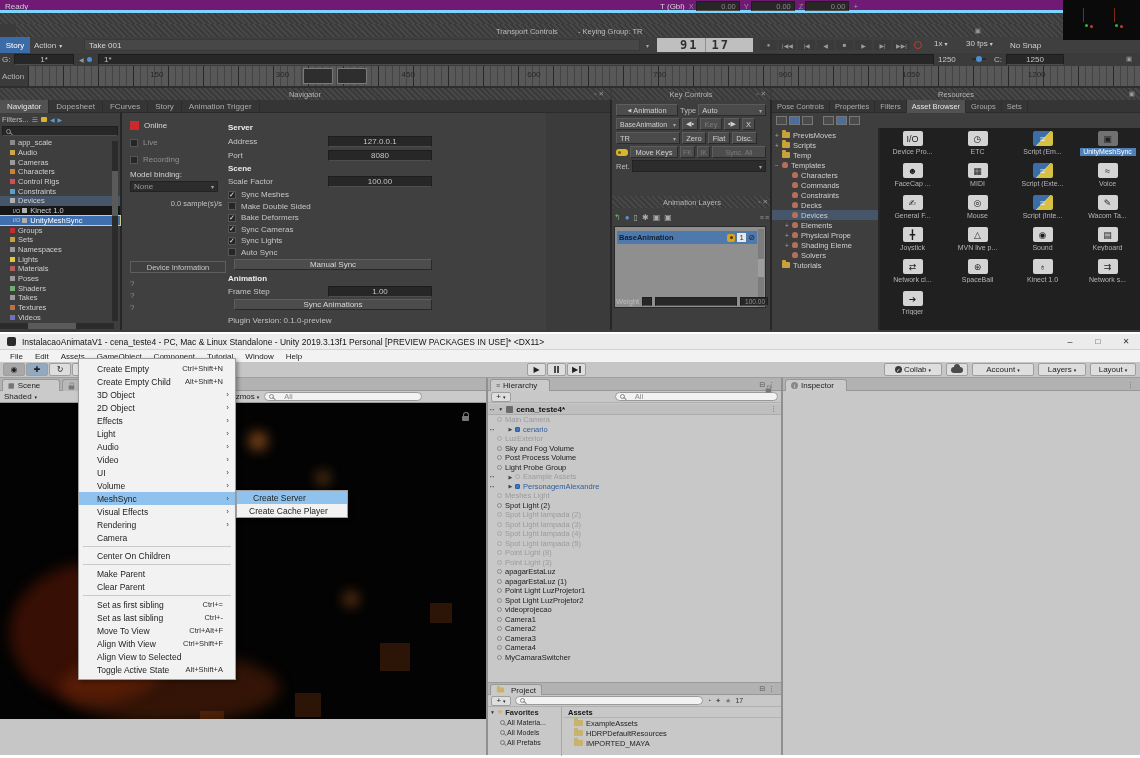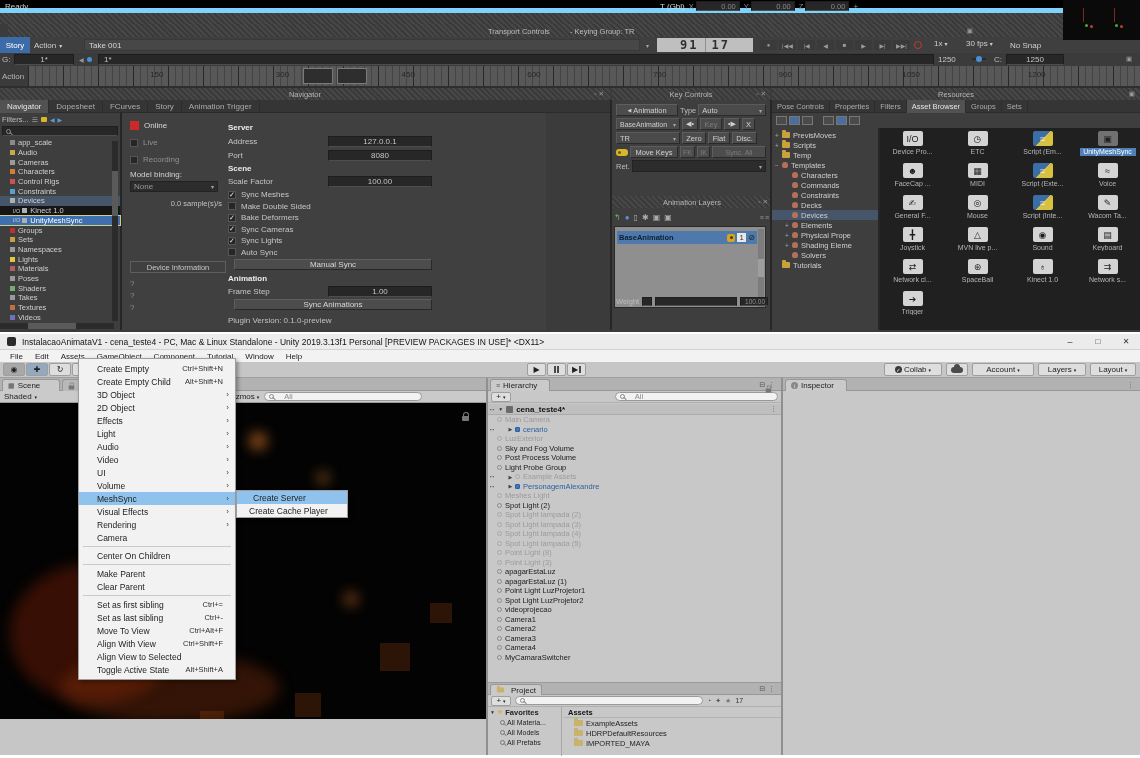--- a/index.html
+++ b/index.html
@@ -91,21 +91,21 @@
 .ffold::before{content:"";position:absolute;top:-2px;left:0;width:4px;height:2px;background:#c9b26b}
 .prow{height:10px;display:flex;align-items:center;font-size:7.5px;color:#222;white-space:nowrap}
 </style>
 </head>
 <body>
 
 <div id="app">
 
   <div id="mb">
 
-    <div class="a" style="left:0;top:0;width:1124px;height:13px;background:#000000;border-bottom:5px solid #7dd3fc">
+    <div class="a" style="left:0;top:0;width:1124px;height:13px;background:#701a75;border-bottom:3px solid #7dd3fc">
       <span class="a t8" style="left:5px;top:2px;color:#cfcfcf">Ready</span>
       <div class="a fx" style="left:660px;top:1px;gap:4px">
         <span class="t8" style="color:#d8d8d8">T (Gbl)</span>
         <div class="fx" style="gap:4px">
 
         <div class="fx" style="gap:2px">
             <span class="t75 dim">X</span>
             <span class="inset t75" style="width:44px;height:10px;display:inline-flex;align-items:center;justify-content:flex-end;padding-right:3px;color:#8a8a8a">0.00</span>
           </div>
             <div class="fx" style="gap:2px">
@@ -115,21 +115,21 @@
             <div class="fx" style="gap:2px">
             <span class="t75 dim">Z</span>
             <span class="inset t75" style="width:44px;height:10px;display:inline-flex;align-items:center;justify-content:flex-end;padding-right:3px;color:#8a8a8a">0.00</span>
           </div>
           </div>
         <span class="t8" style="color:#9a9a9a">+</span>
       </div>
     </div>
 
     <div class="a hatch" style="left:0;top:13px;width:1063px;height:11px"></div>
-    <div class="a hatch" style="left:8px;top:24px;width:1063px;height:13px">
+    <div class="a hatch" style="left:16px;top:24px;width:1063px;height:13px">
       <span class="a t75" style="left:480px;top:3px;color:#bdbdbd">Transport Controls</span>
       <span class="a t75" style="left:562px;top:3px;color:#bdbdbd">-  Keying Group: TR</span>
       <span class="a" style="right:98px;top:3px;font-size:6.5px;color:#9a9a9a">▣</span>
     </div>
 
     <div class="a" style="left:0;top:37px;width:1140px;height:16px;background:#3f3f3f">
       <div class="a fx t8" style="left:0;top:0;width:30px;height:16px;background:#3c6ca8;color:#fff;justify-content:center">Story</div>
       <div class="a fx t8" style="left:34px;top:0;height:16px;gap:3px;color:#cfcfcf">
         <span>Action</span>
           <span style="font-size:6px">▾</span>

